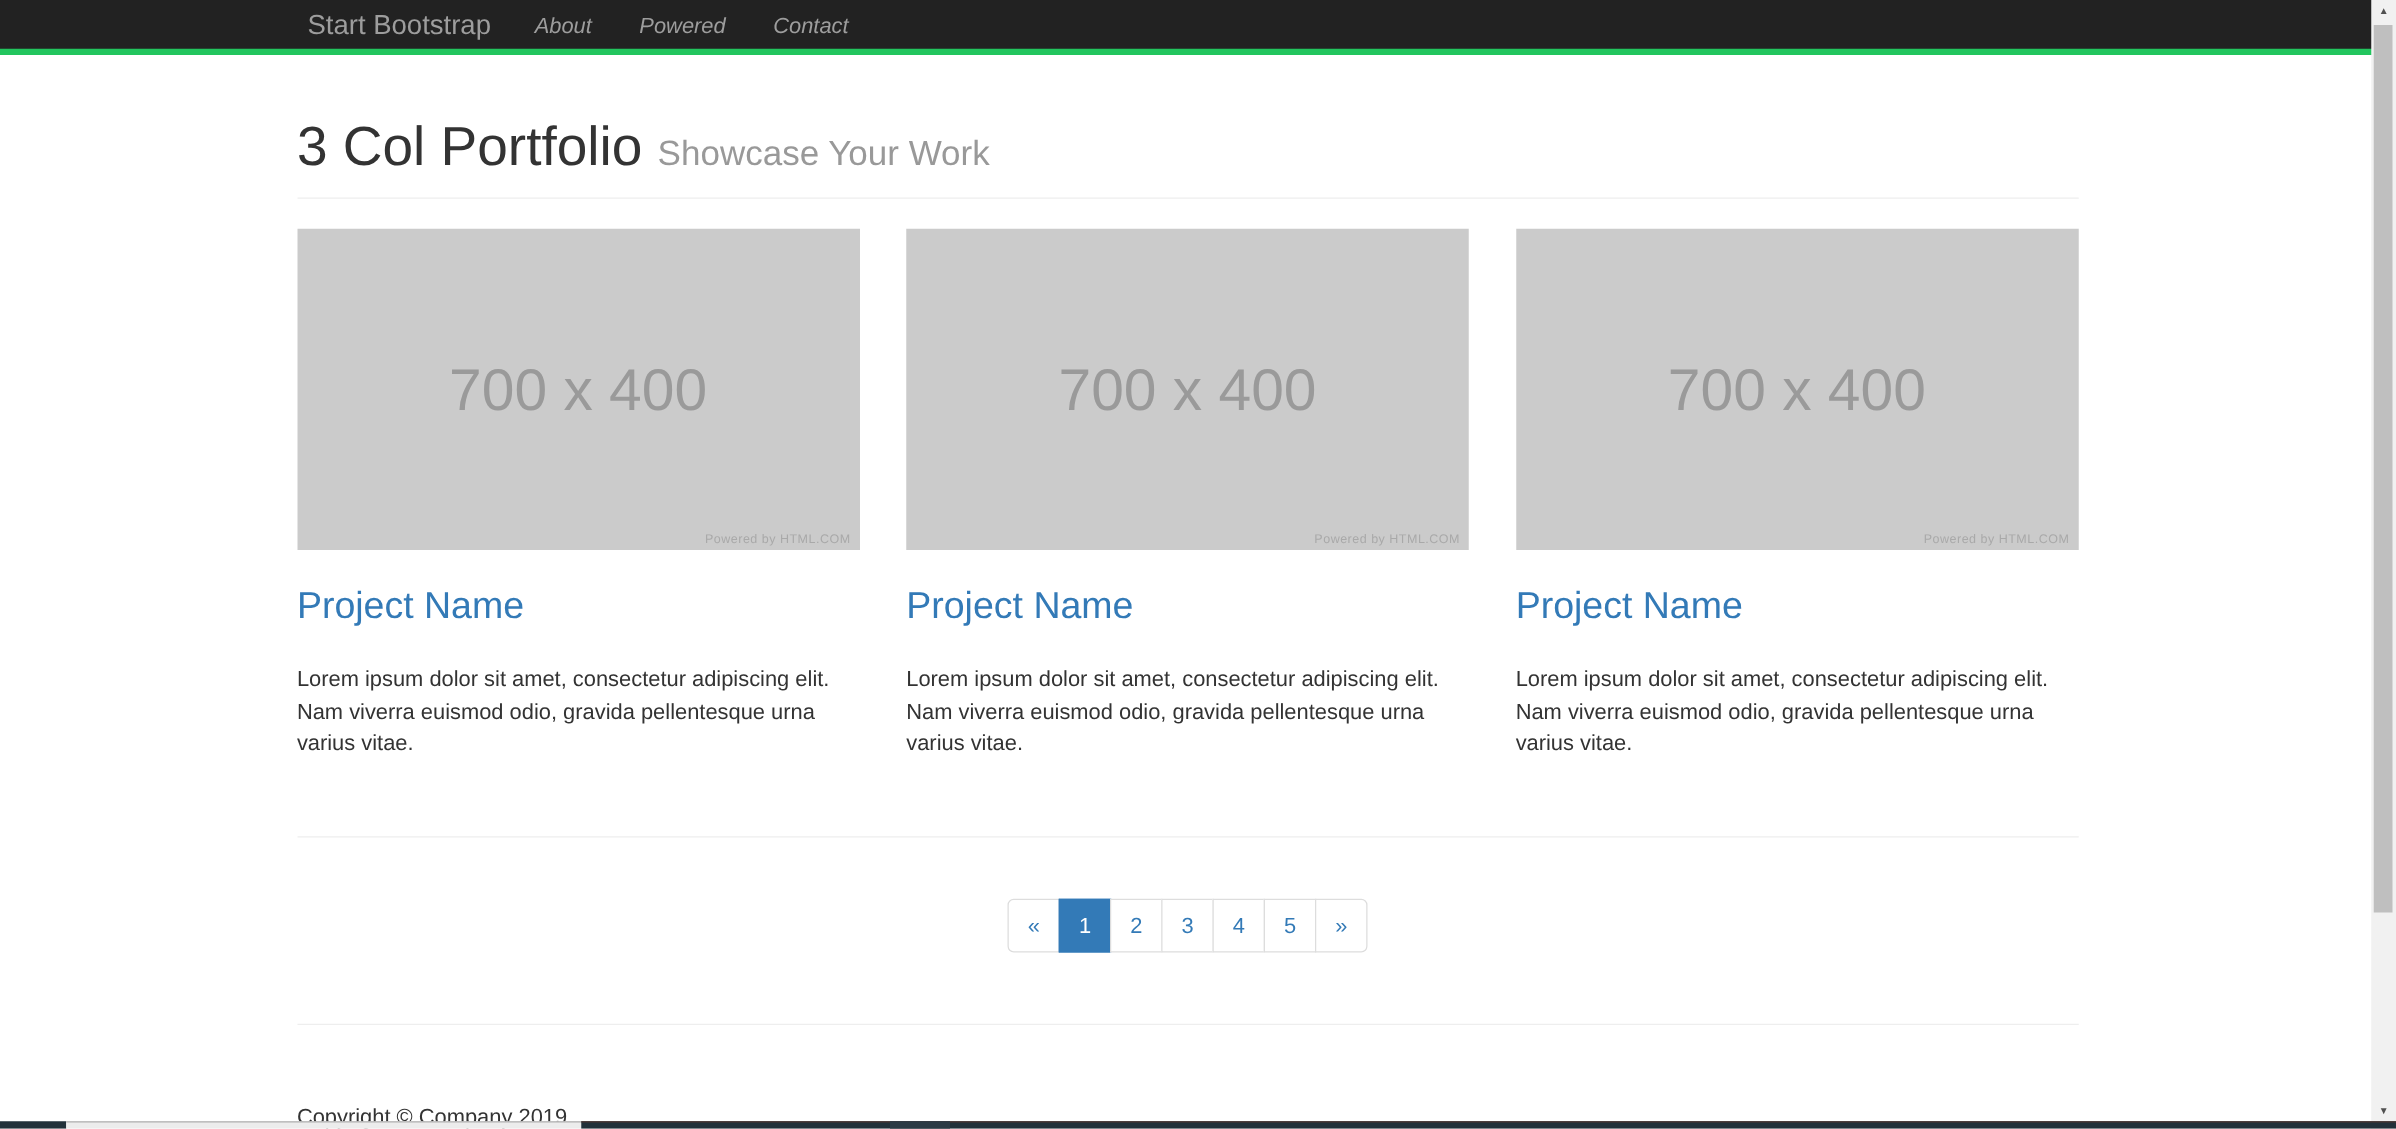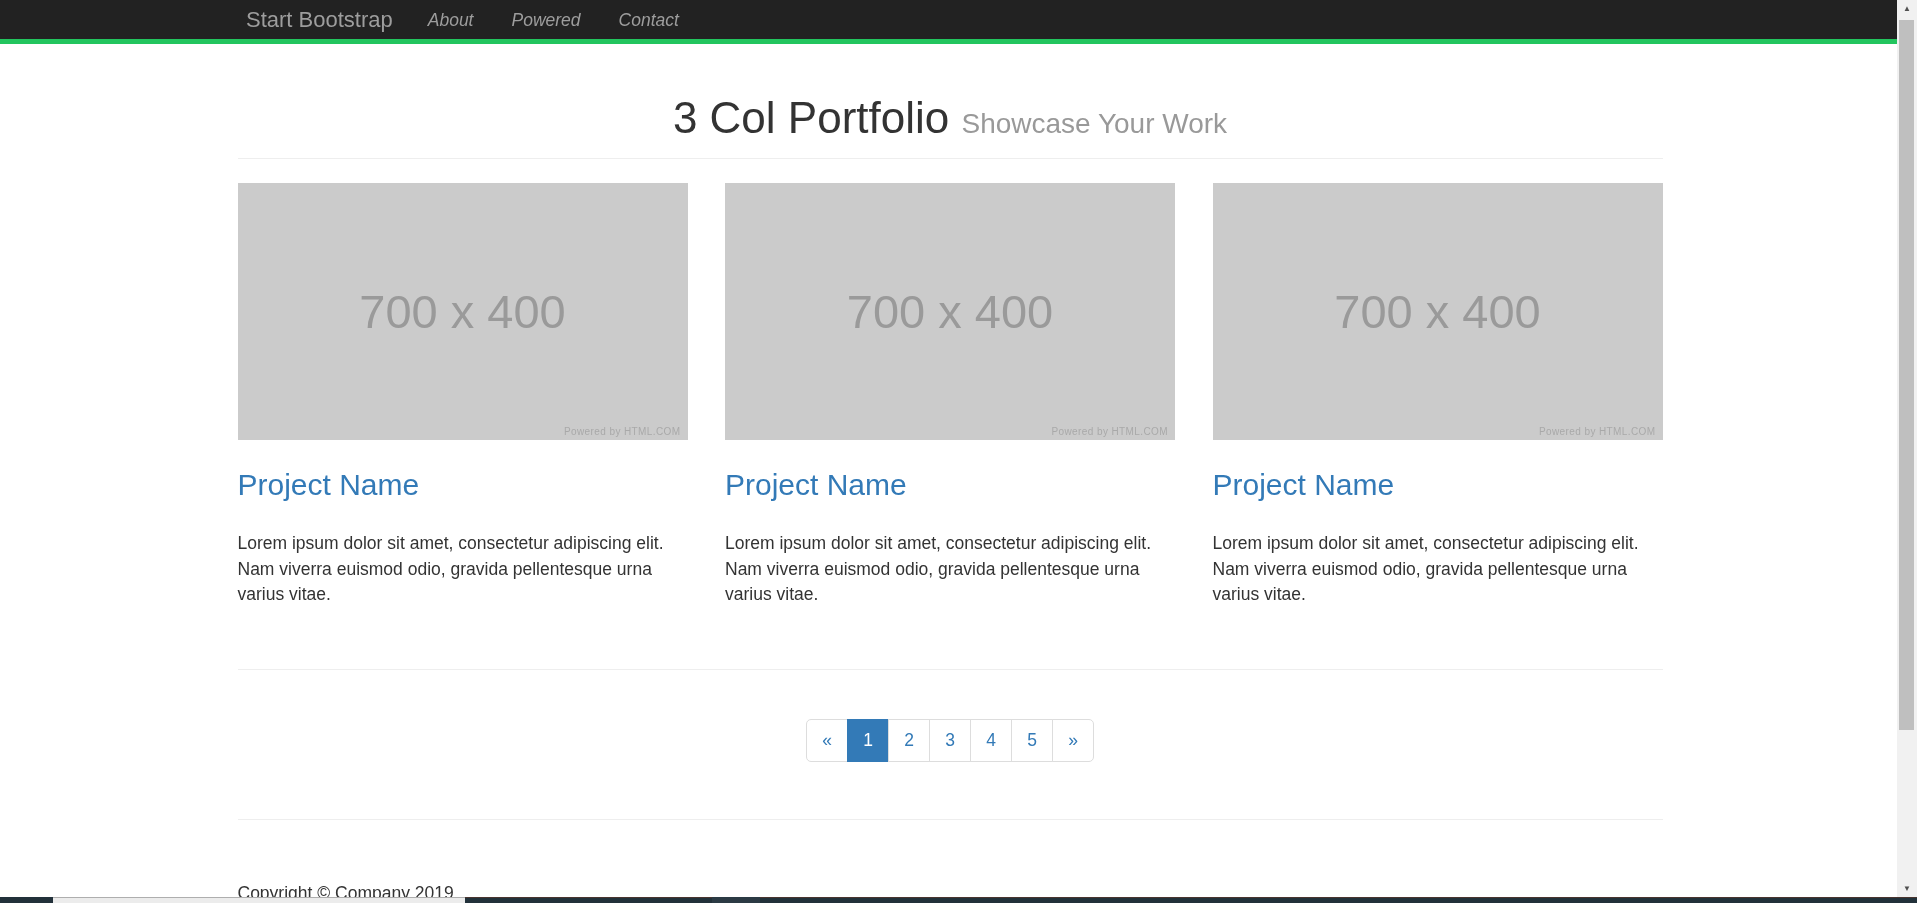--- a/index.html
+++ b/index.html
@@ -51,21 +51,20 @@
   .page-header {
     margin-top: 50px;
     padding-bottom: 16px;
     border-bottom: 1px solid #eeeeee;
   }
   .page-header h1 {
     font-size: 44px;
     font-weight: 500;
     color: #333333;
     line-height: 1.1;
-    text-align: center;
   }
   .page-header .subtitle {
     font-size: 28px;
     font-weight: 400;
     color: #999999;
   }
 
   
   .row {
     display: flex;

